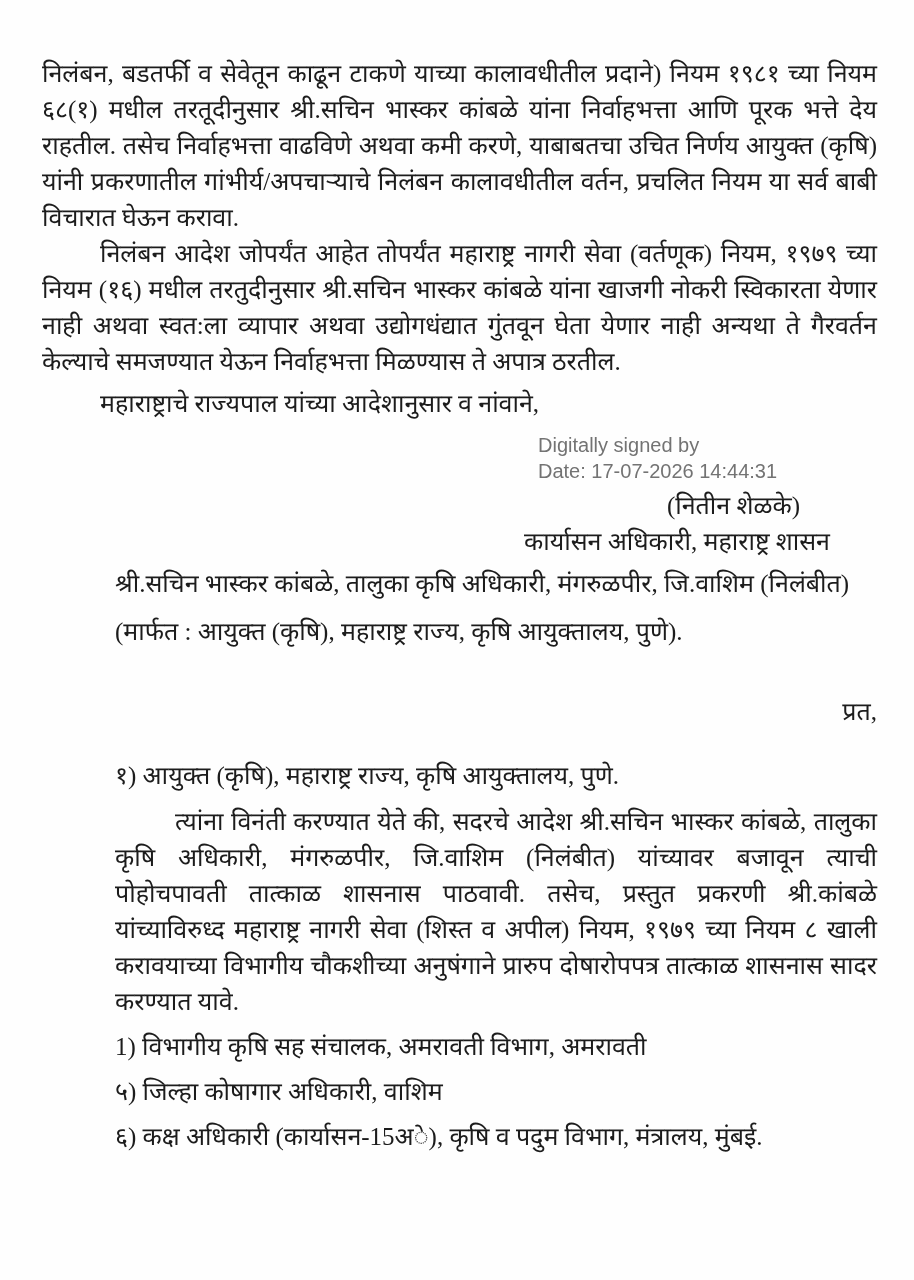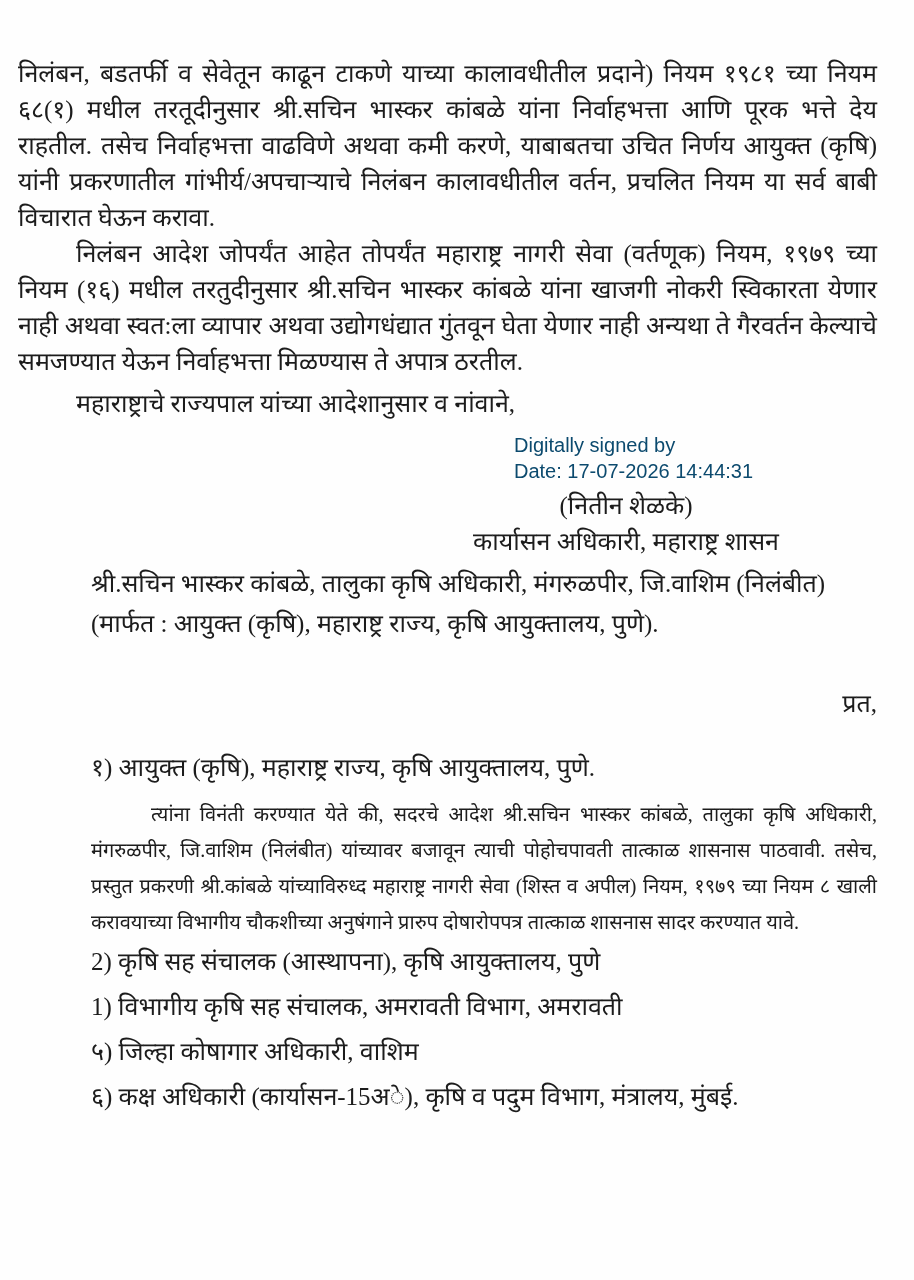--- a/index.html
+++ b/index.html
@@ -6,21 +6,21 @@
     margin: 0;
     padding: 0;
     background: #ffffff;
   }
   .page {
     position: relative;
     width: 914px;
     height: 1280px;
     box-sizing: border-box;
     background: #fefefe;
-    padding: 56px 37px 0 18px;
+    padding: 56px 37px 0 42px;
     color: #1c1c1c;
     font-family: "Liberation Serif", serif;
     overflow: hidden;
   }
   .body-text {
     margin: 0;
     font-size: 25px;
     line-height: 36px;
     text-align: justify;
   }
@@ -30,55 +30,55 @@
     margin: 6px 0 0 0;
     font-size: 25px;
     line-height: 36px;
     text-indent: 58px;
   }
   .digital-sig {
     margin: 10px 0 0 496px;
     font-family: "Liberation Sans", sans-serif;
     font-size: 20px;
     line-height: 26px;
-    color: #0c4a6e;
+    color: #737373;
   }
   .sig-name {
     width: 300px;
     margin: 4px 0 0 458px;
-    text-align: center;
+    text-align: right;
     font-size: 25px;
     line-height: 36px;
   }
   .sig-desig {
     width: 360px;
     margin: 0 0 0 428px;
-    text-align: center;
+    text-align: right;
     font-size: 25px;
     line-height: 36px;
   }
   .label {
     margin: 8px 0 0 0;
     font-size: 25px;
     line-height: 36px;
   }
   .label-copy { margin-top: 44px; text-align: right; }
   .addr {
     margin: 6px 0 0 73px;
     font-size: 25px;
     line-height: 36px;
   }
-  .addr-via { margin-top: 4px; }
+  .addr-via { margin-top: 12px; }
   .copy-item { margin-top: 9px; }
   .copy-item-first { margin-top: 28px; }
   .copy-item-2 { margin-top: 4px; }
   .copy-para {
     margin: 10px 0 0 73px;
     text-indent: 60px;
-    font-size: 20px;
+    font-size: 25px;
     line-height: 36px;
     text-align: justify;
   }
 </style>
 </head>
 <body>
 
 <div class="page">
 
   <p class="body-text">निलंबन, बडतर्फी व सेवेतून काढून टाकणे याच्या कालावधीतील प्रदाने) नियम १९८१ च्या नियम ६८(१) मधील तरतूदीनुसार श्री.सचिन भास्कर कांबळे यांना निर्वाहभत्ता आणि पूरक भत्ते देय राहतील. तसेच निर्वाहभत्ता वाढविणे अथवा कमी करणे, याबाबतचा उचित निर्णय आयुक्त (कृषि) यांनी प्रकरणातील गांभीर्य/अपचाऱ्याचे निलंबन कालावधीतील वर्तन, प्रचलित नियम या सर्व बाबी विचारात घेऊन करावा.</p>
@@ -100,21 +100,20 @@
   <p class="addr">श्री.सचिन भास्कर कांबळे, तालुका कृषि अधिकारी, मंगरुळपीर, जि.वाशिम (निलंबीत)</p>
 
   <p class="addr addr-via">(मार्फत : आयुक्त (कृषि), महाराष्ट्र राज्य, कृषि आयुक्तालय, पुणे).</p>
 
   <p class="label label-copy">प्रत,</p>
 
   <p class="addr copy-item-first">१) आयुक्त (कृषि), महाराष्ट्र राज्य, कृषि आयुक्तालय, पुणे.</p>
 
   <p class="copy-para">त्यांना विनंती करण्यात येते की, सदरचे आदेश श्री.सचिन भास्कर कांबळे, तालुका कृषि अधिकारी, मंगरुळपीर, जि.वाशिम (निलंबीत) यांच्यावर बजावून त्याची पोहोचपावती तात्काळ शासनास पाठवावी. तसेच, प्रस्तुत प्रकरणी श्री.कांबळे यांच्याविरुध्द महाराष्ट्र नागरी सेवा (शिस्त व अपील) नियम, १९७९ च्या नियम ८ खाली करावयाच्या विभागीय चौकशीच्या अनुषंगाने प्रारुप दोषारोपपत्र तात्काळ शासनास सादर करण्यात यावे.</p>
 
-  <p class="addr copy-item-2">2) कृषि सह संचालक (आस्थापना), कृषि आयुक्तालय, पुणे</p>
 
   <p class="addr copy-item">1) विभागीय कृषि सह संचालक, अमरावती विभाग, अमरावती</p>
 
 
   <p class="addr copy-item">५) जिल्हा कोषागार अधिकारी, वाशिम</p>
 
   <p class="addr copy-item">६) कक्ष अधिकारी (कार्यासन-15अ◌े), कृषि व पदुम विभाग, मंत्रालय, मुंबई.</p>
 
 </div>
 

